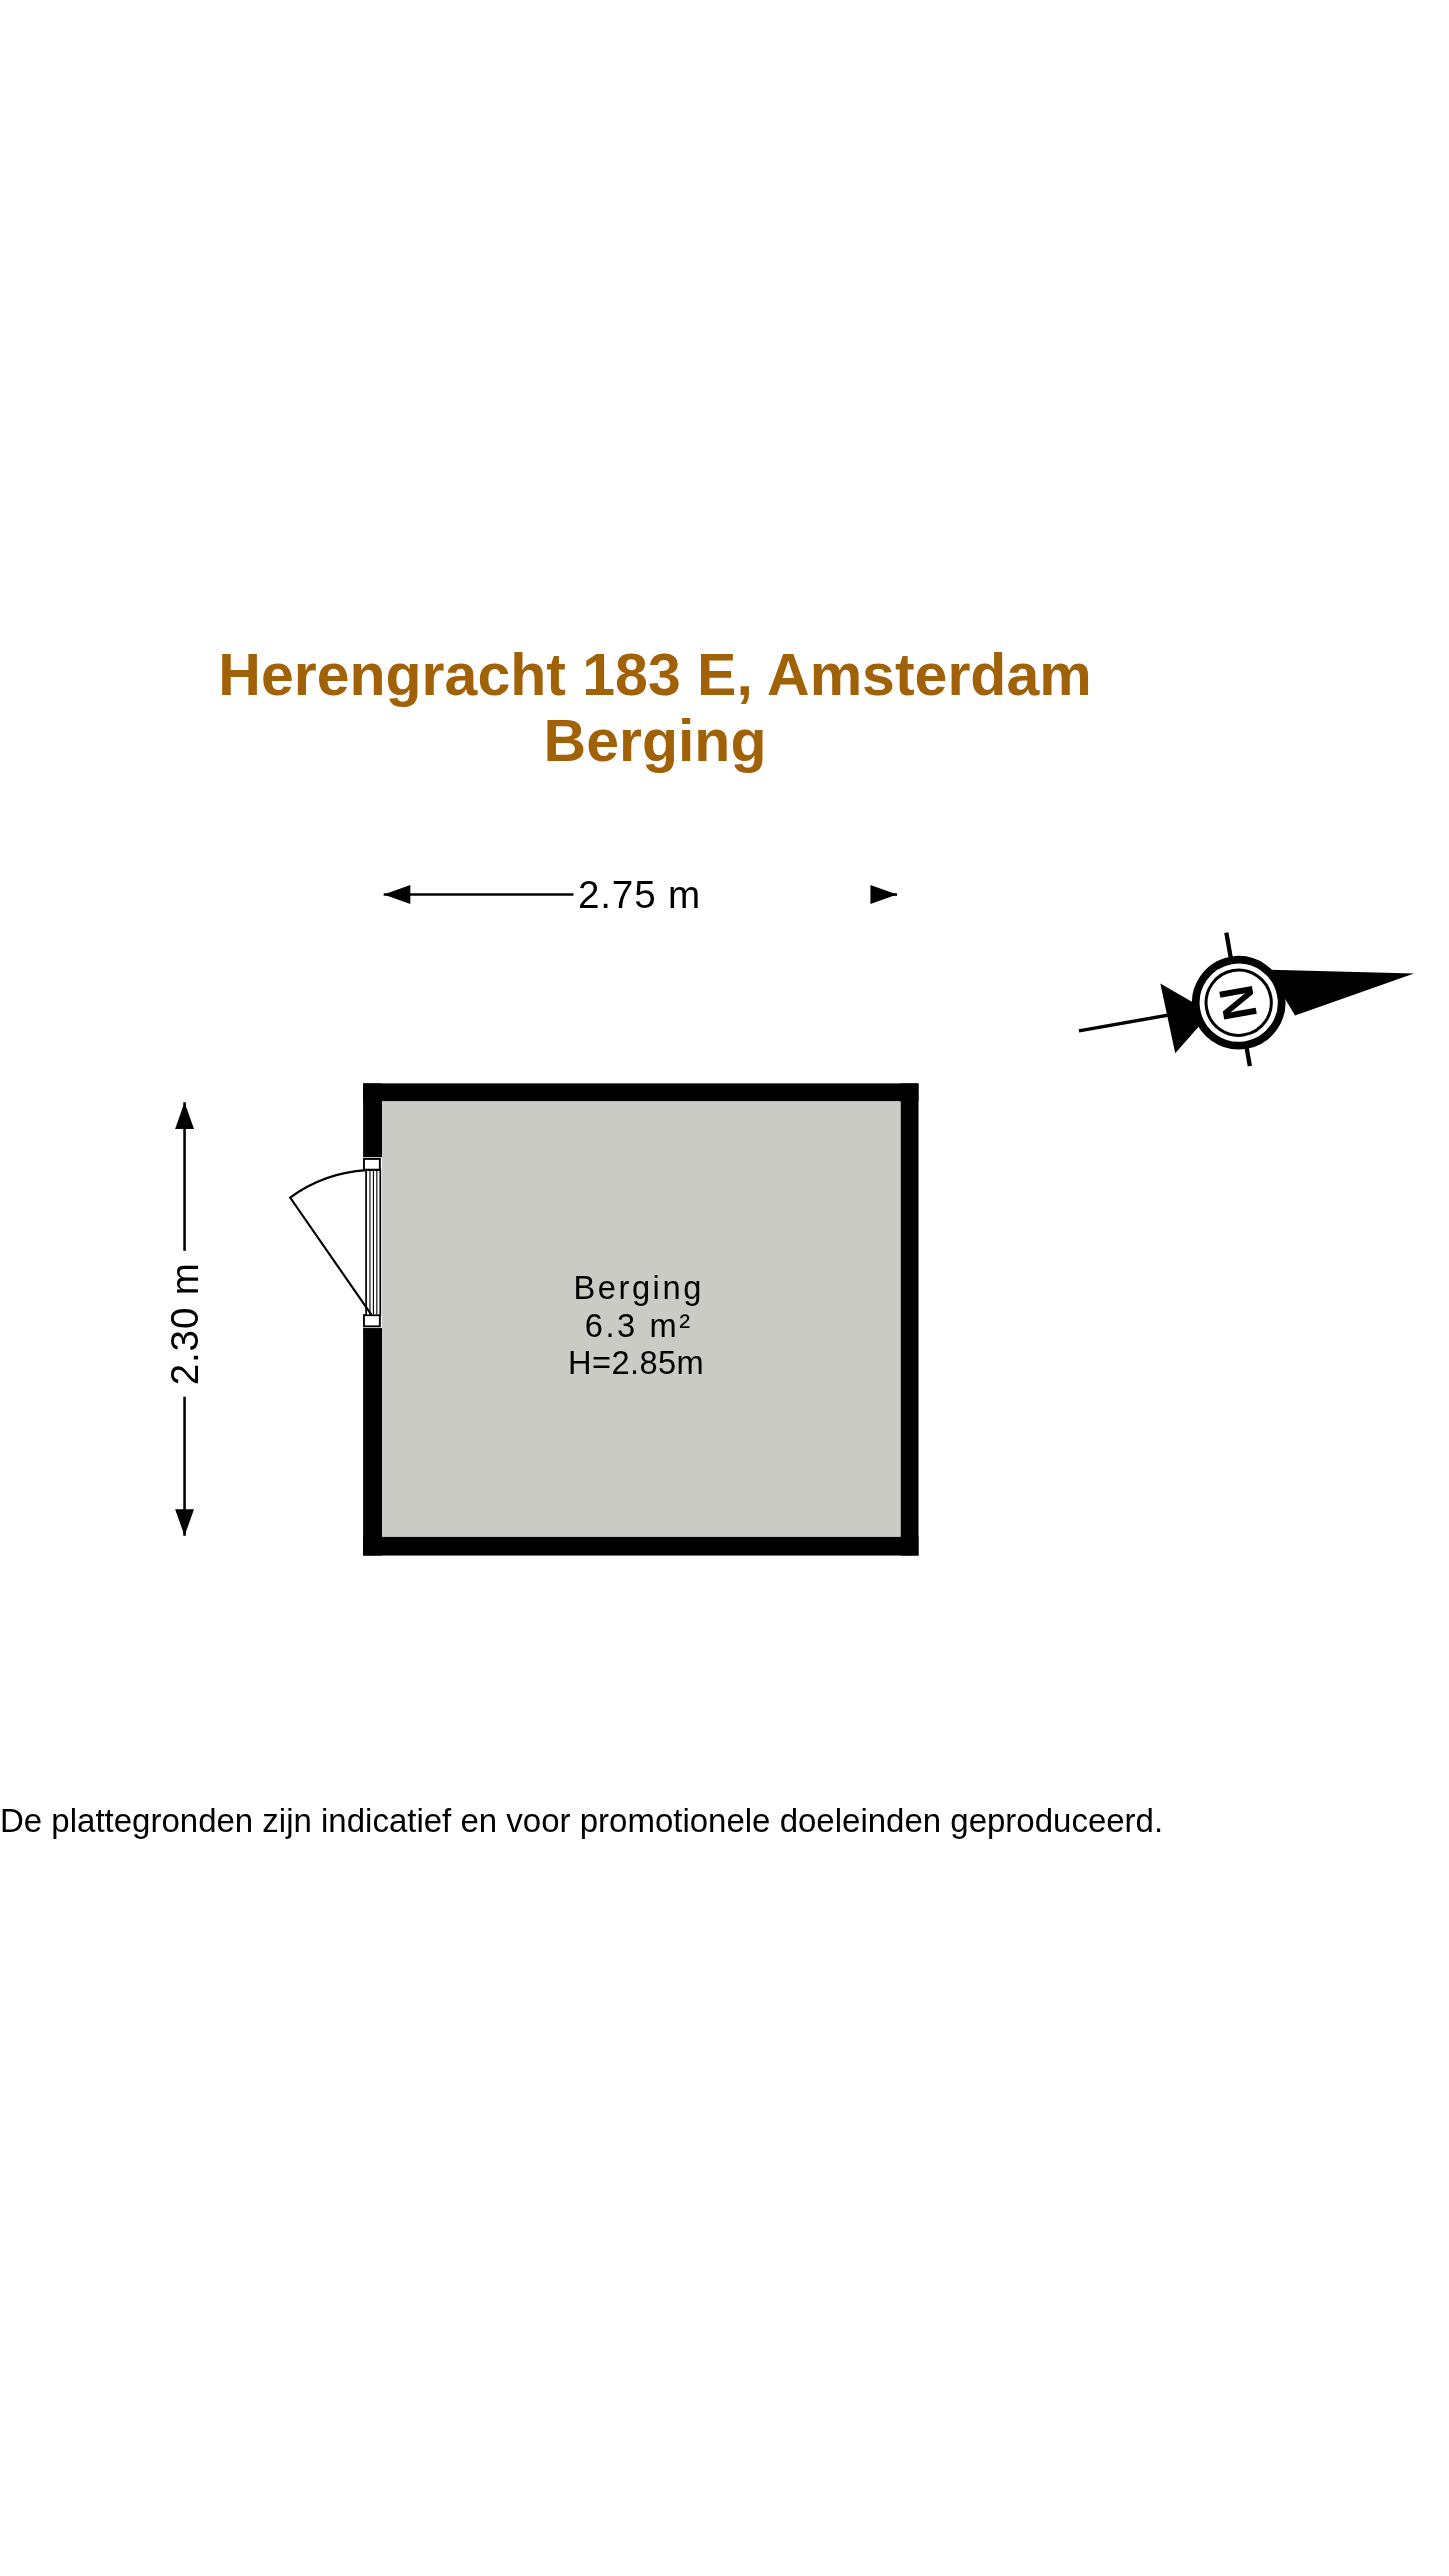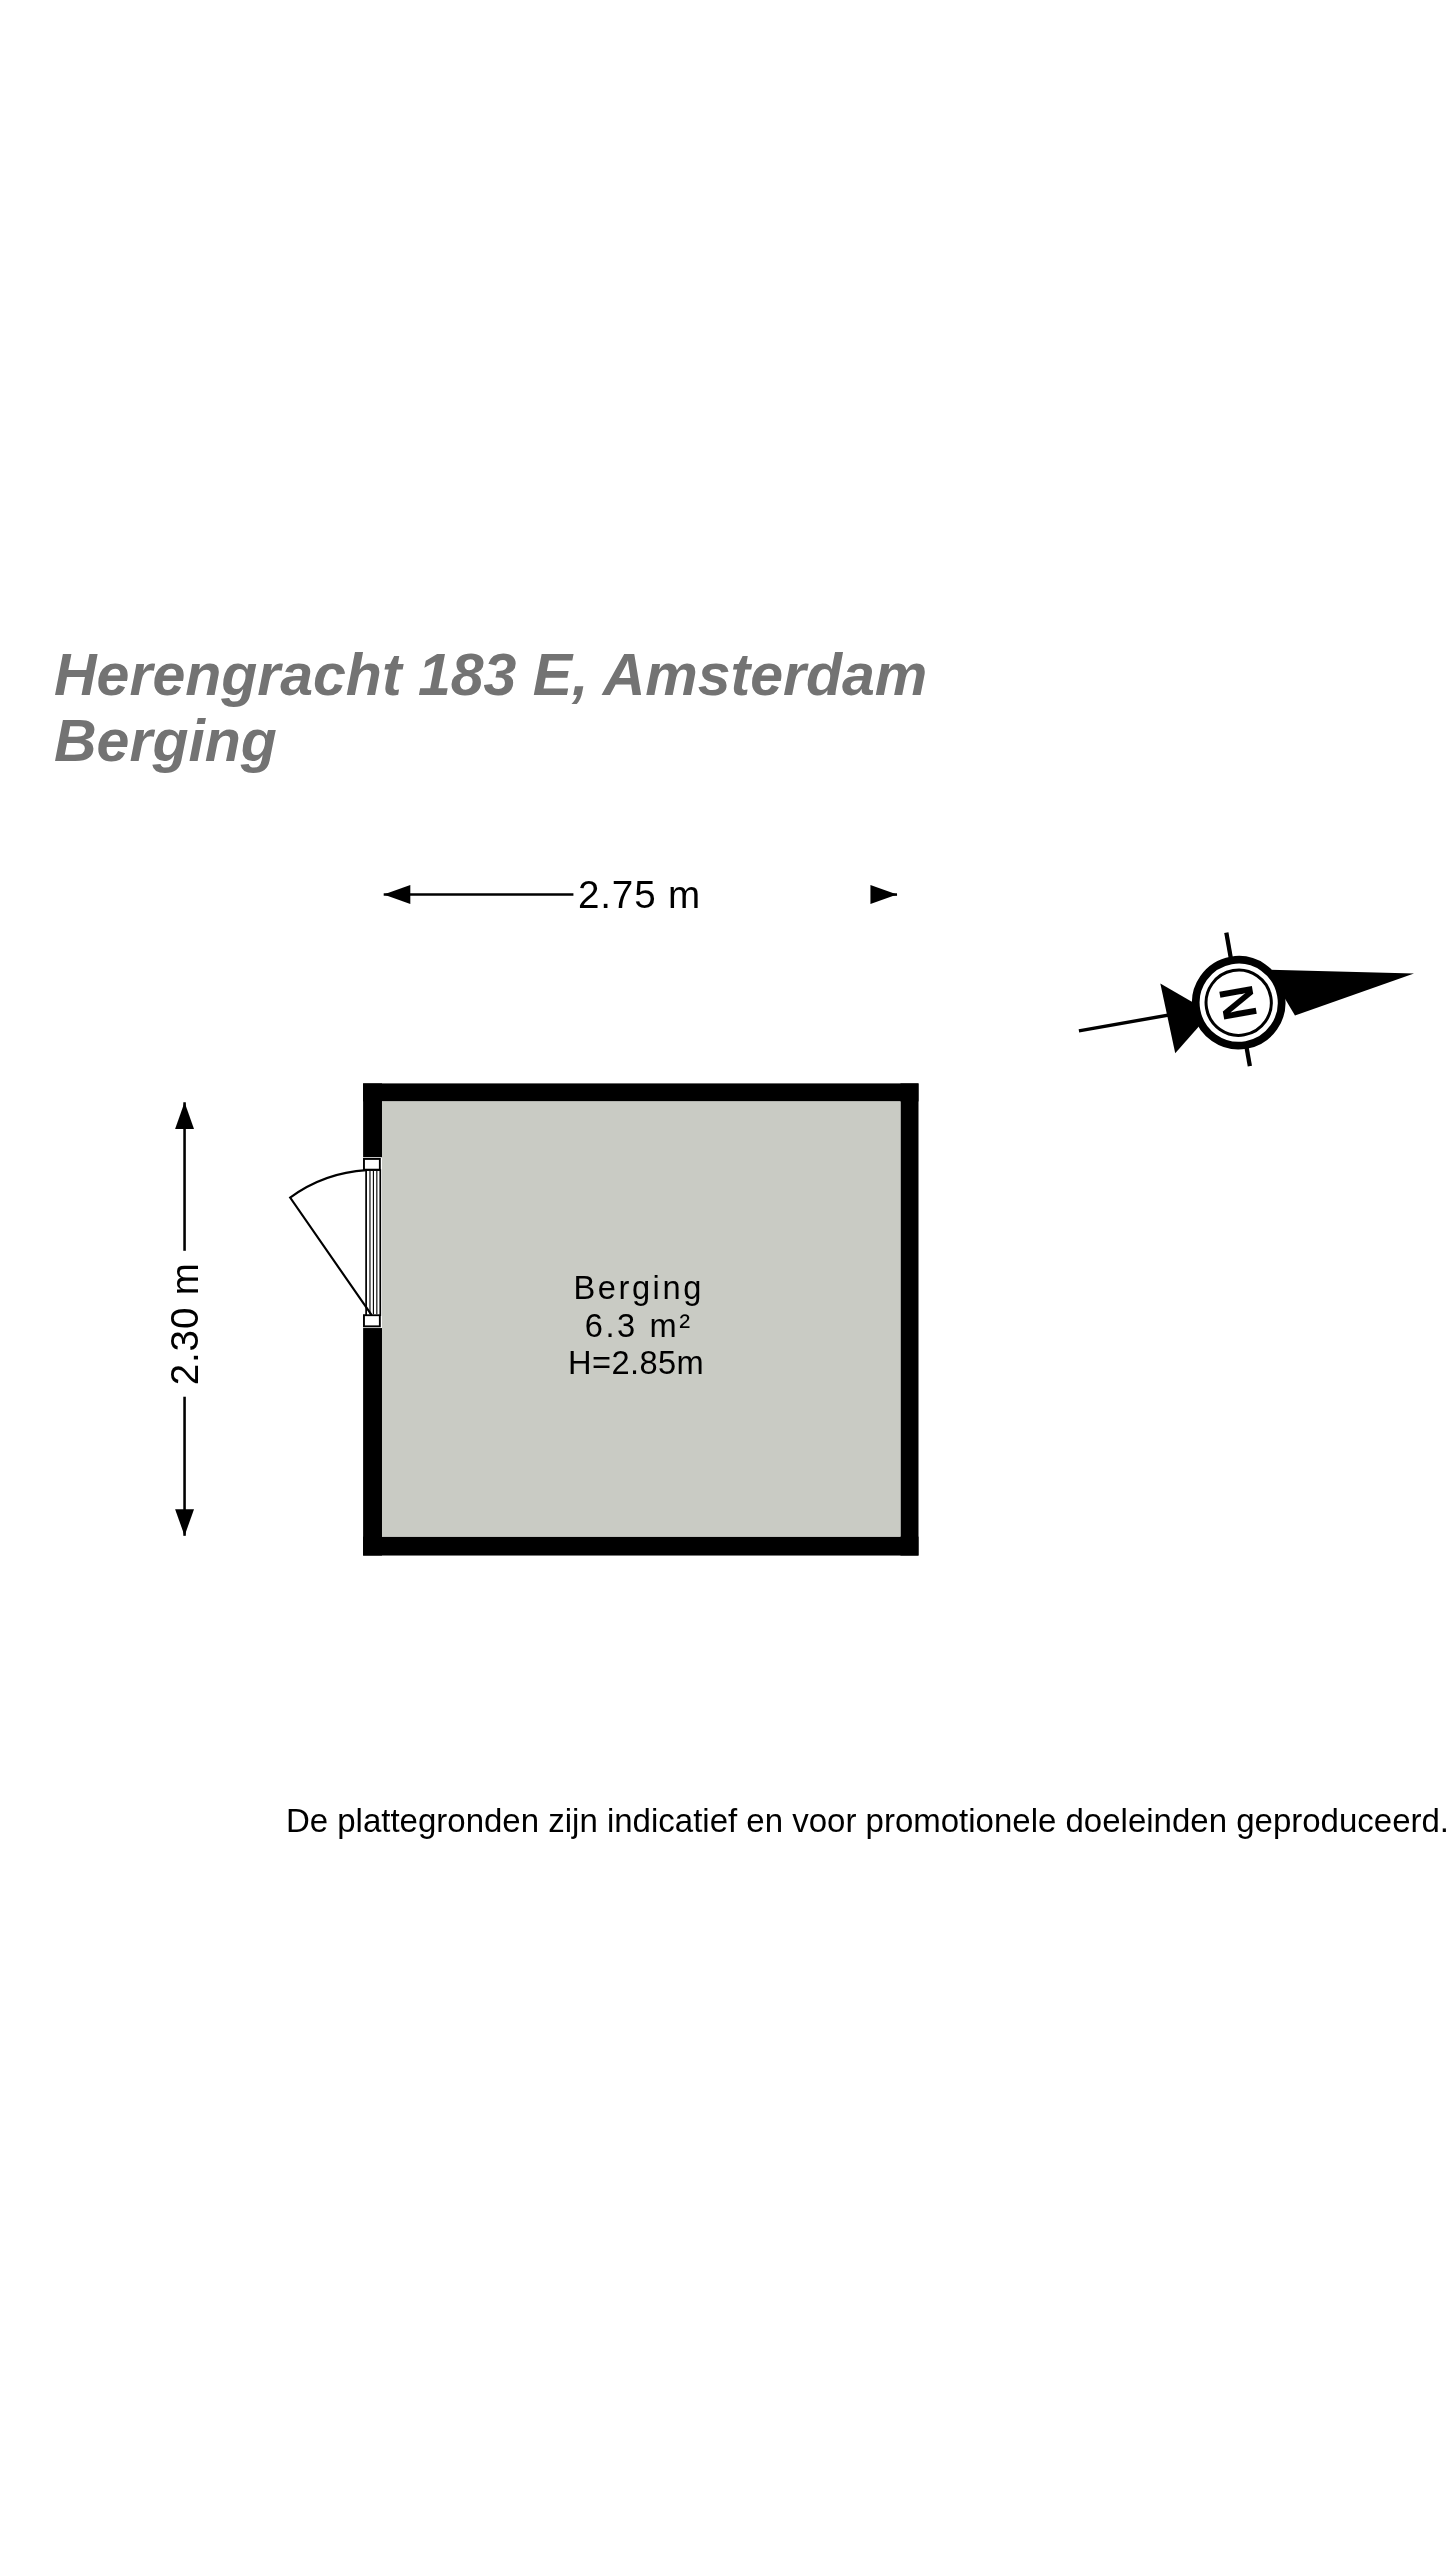--- a/index.html
+++ b/index.html
@@ -10,33 +10,33 @@
     background:#ffffff;
     font-family:"Liberation Sans","DejaVu Sans",sans-serif;
     color:#000;
     overflow:hidden;
   }
   .title-block{
     position:absolute;
     left:54px;
     top:642px;
     width:1202px;
+    text-align:center;
     font-weight:bold;
     font-size:59px;
     line-height:66px;
     letter-spacing:0px;
-    color:#737373;
-    font-style:italic;
+    color:#a16207;
   }
   .footer-block{
     position:absolute;
     left:0px;
     top:1798px;
     width:1449px;
-    text-align:right;
+    text-align:left;
     font-size:33px;
     line-height:46px;
     color:#000;
   }
   .plan-svg{
     position:absolute;
     left:0;
     top:0;
   }
   svg text{

